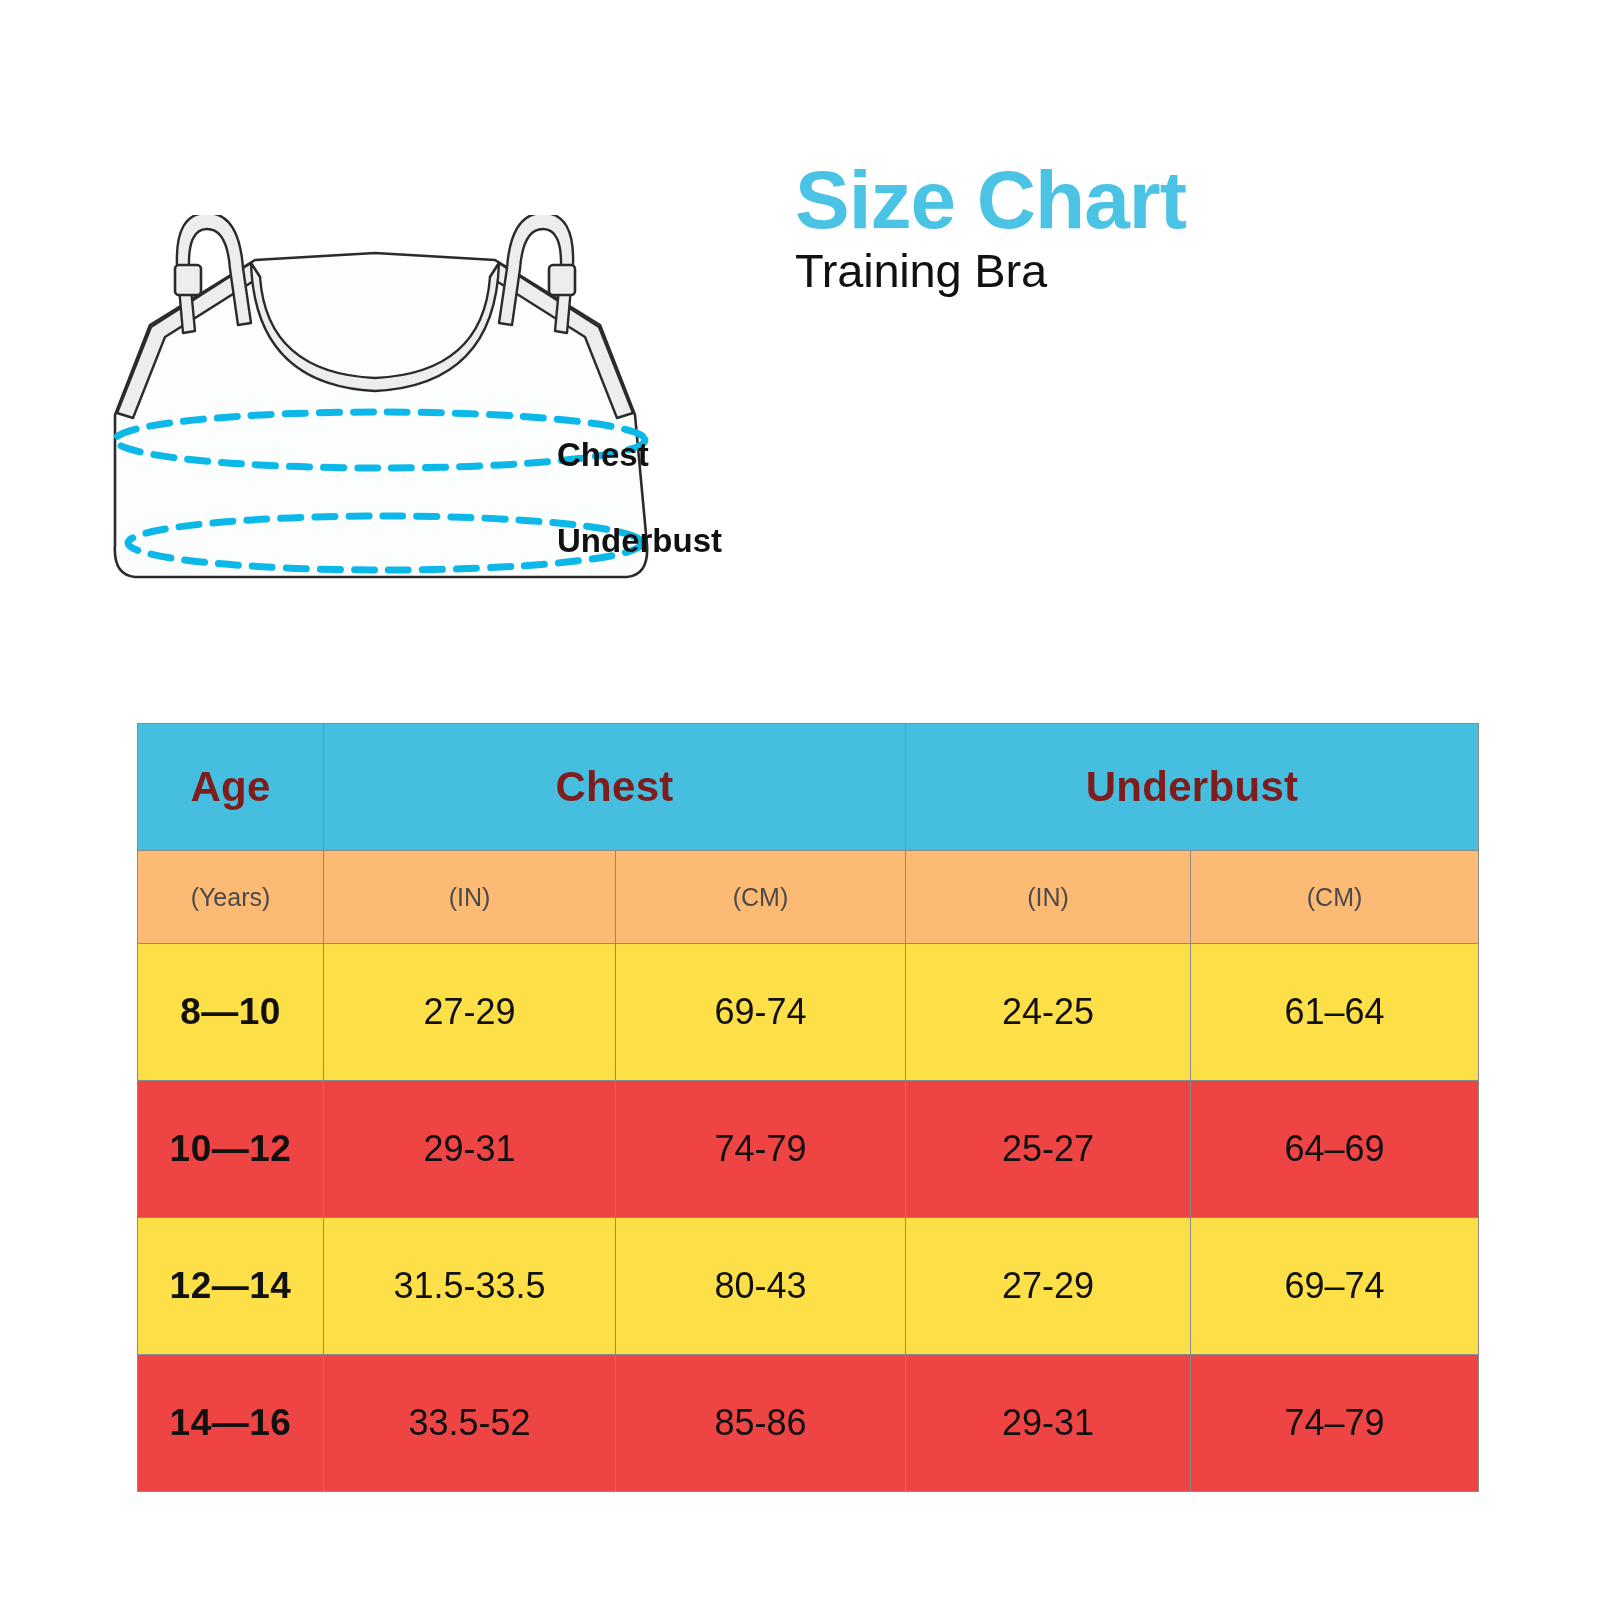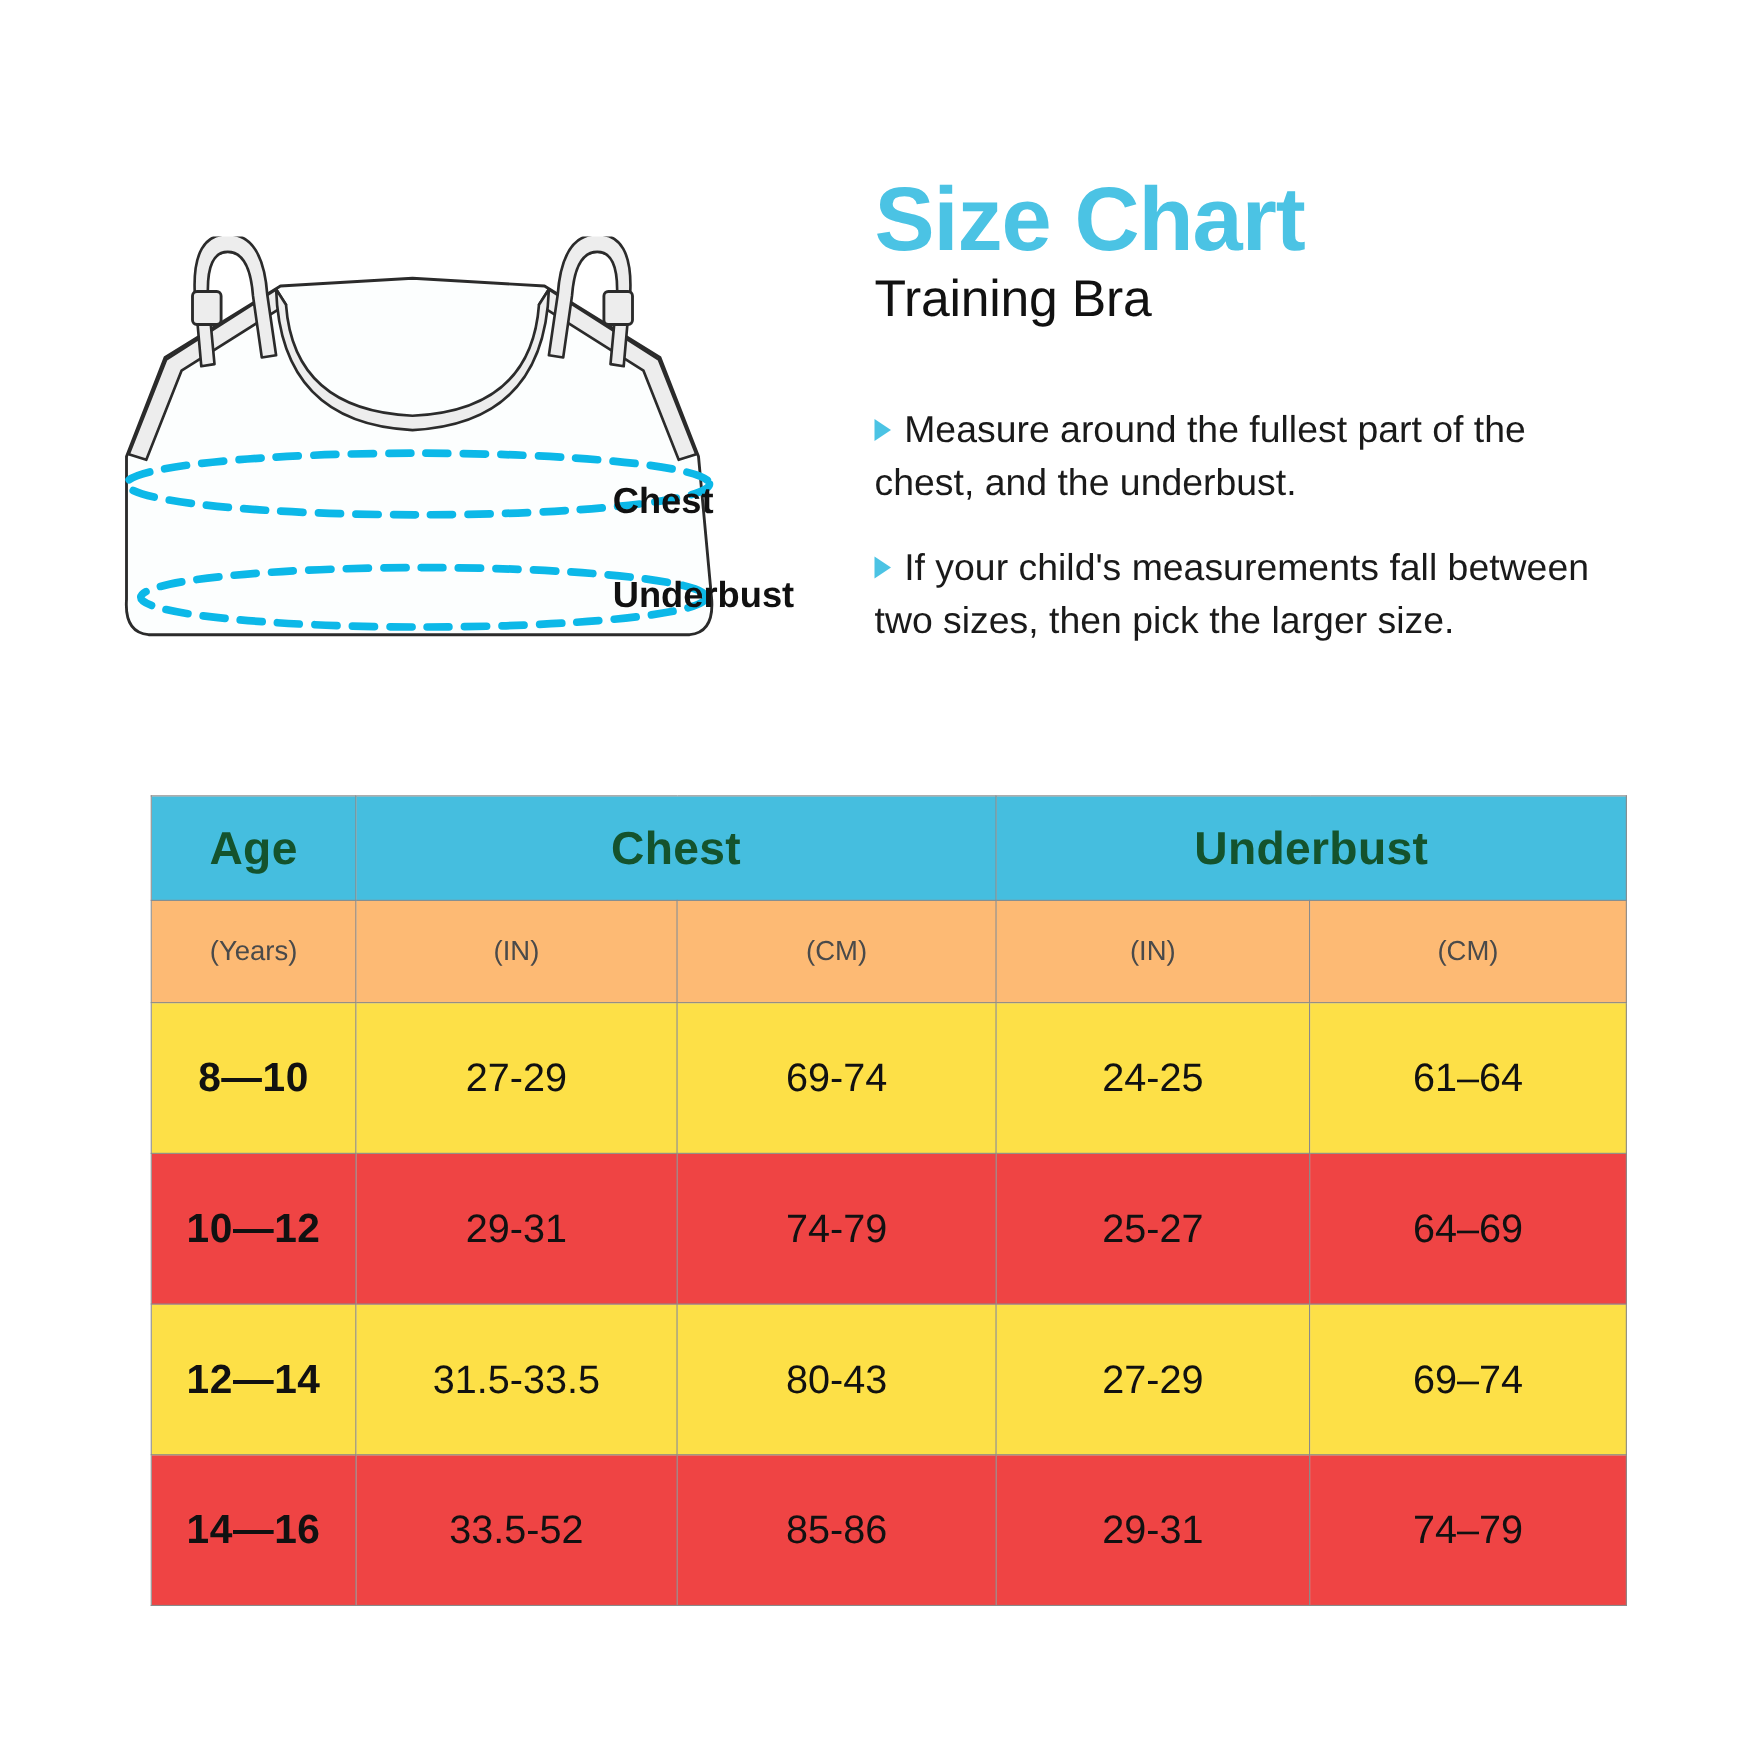--- a/index.html
+++ b/index.html
@@ -67,24 +67,24 @@
   }
   
   col.c-age { width:186px; }
   col.c-cin { width:292px; }
   col.c-ccm { width:290px; }
   col.c-uin { width:285px; }
   col.c-ucm { width:288px; }
 
   thead tr.main-head th {
     background:#45BEDF;
-    color:#14532d;
+    color:#7f1d1d;
     font-size:42px;
     font-weight:bold;
-    height:95px;
+    height:127px;
     letter-spacing:0.3px;
   }
   thead tr.unit-head td {
     background:#fdba74;
     color:#4a4a4a;
     font-size:25px;
     font-weight:400;
     height:93px;
   }
   tbody tr td { height:137px; font-size:36px; color:#111; background:#fde047; }
@@ -124,28 +124,20 @@
   </div>
 
   <div style="position:absolute; left:557px; top:436px; font-size:33px; font-weight:bold; color:#111;">Chest</div>
   <div style="position:absolute; left:557px; top:522px; font-size:33px; font-weight:bold; color:#111;">Underbust</div>
 
   <div id="headings">
     <div id="size-chart-title">Size Chart</div>
     <div id="product-name">Training Bra</div>
   </div>
 
-  <div id="notes">
-    <div class="note">
-      <span class="tri"></span><span>Measure around the fullest part of the chest, and the underbust.</span>
-    </div>
-    <div class="note">
-      <span class="tri"></span><span>If your child's measurements fall between two sizes, then pick the larger size.</span>
-    </div>
-  </div>
 
 </div>
 
 <table id="size-table">
   <colgroup>
     <col class="c-age">
       <col class="c-cin">
       <col class="c-ccm">
       <col class="c-uin">
       <col class="c-ucm">

